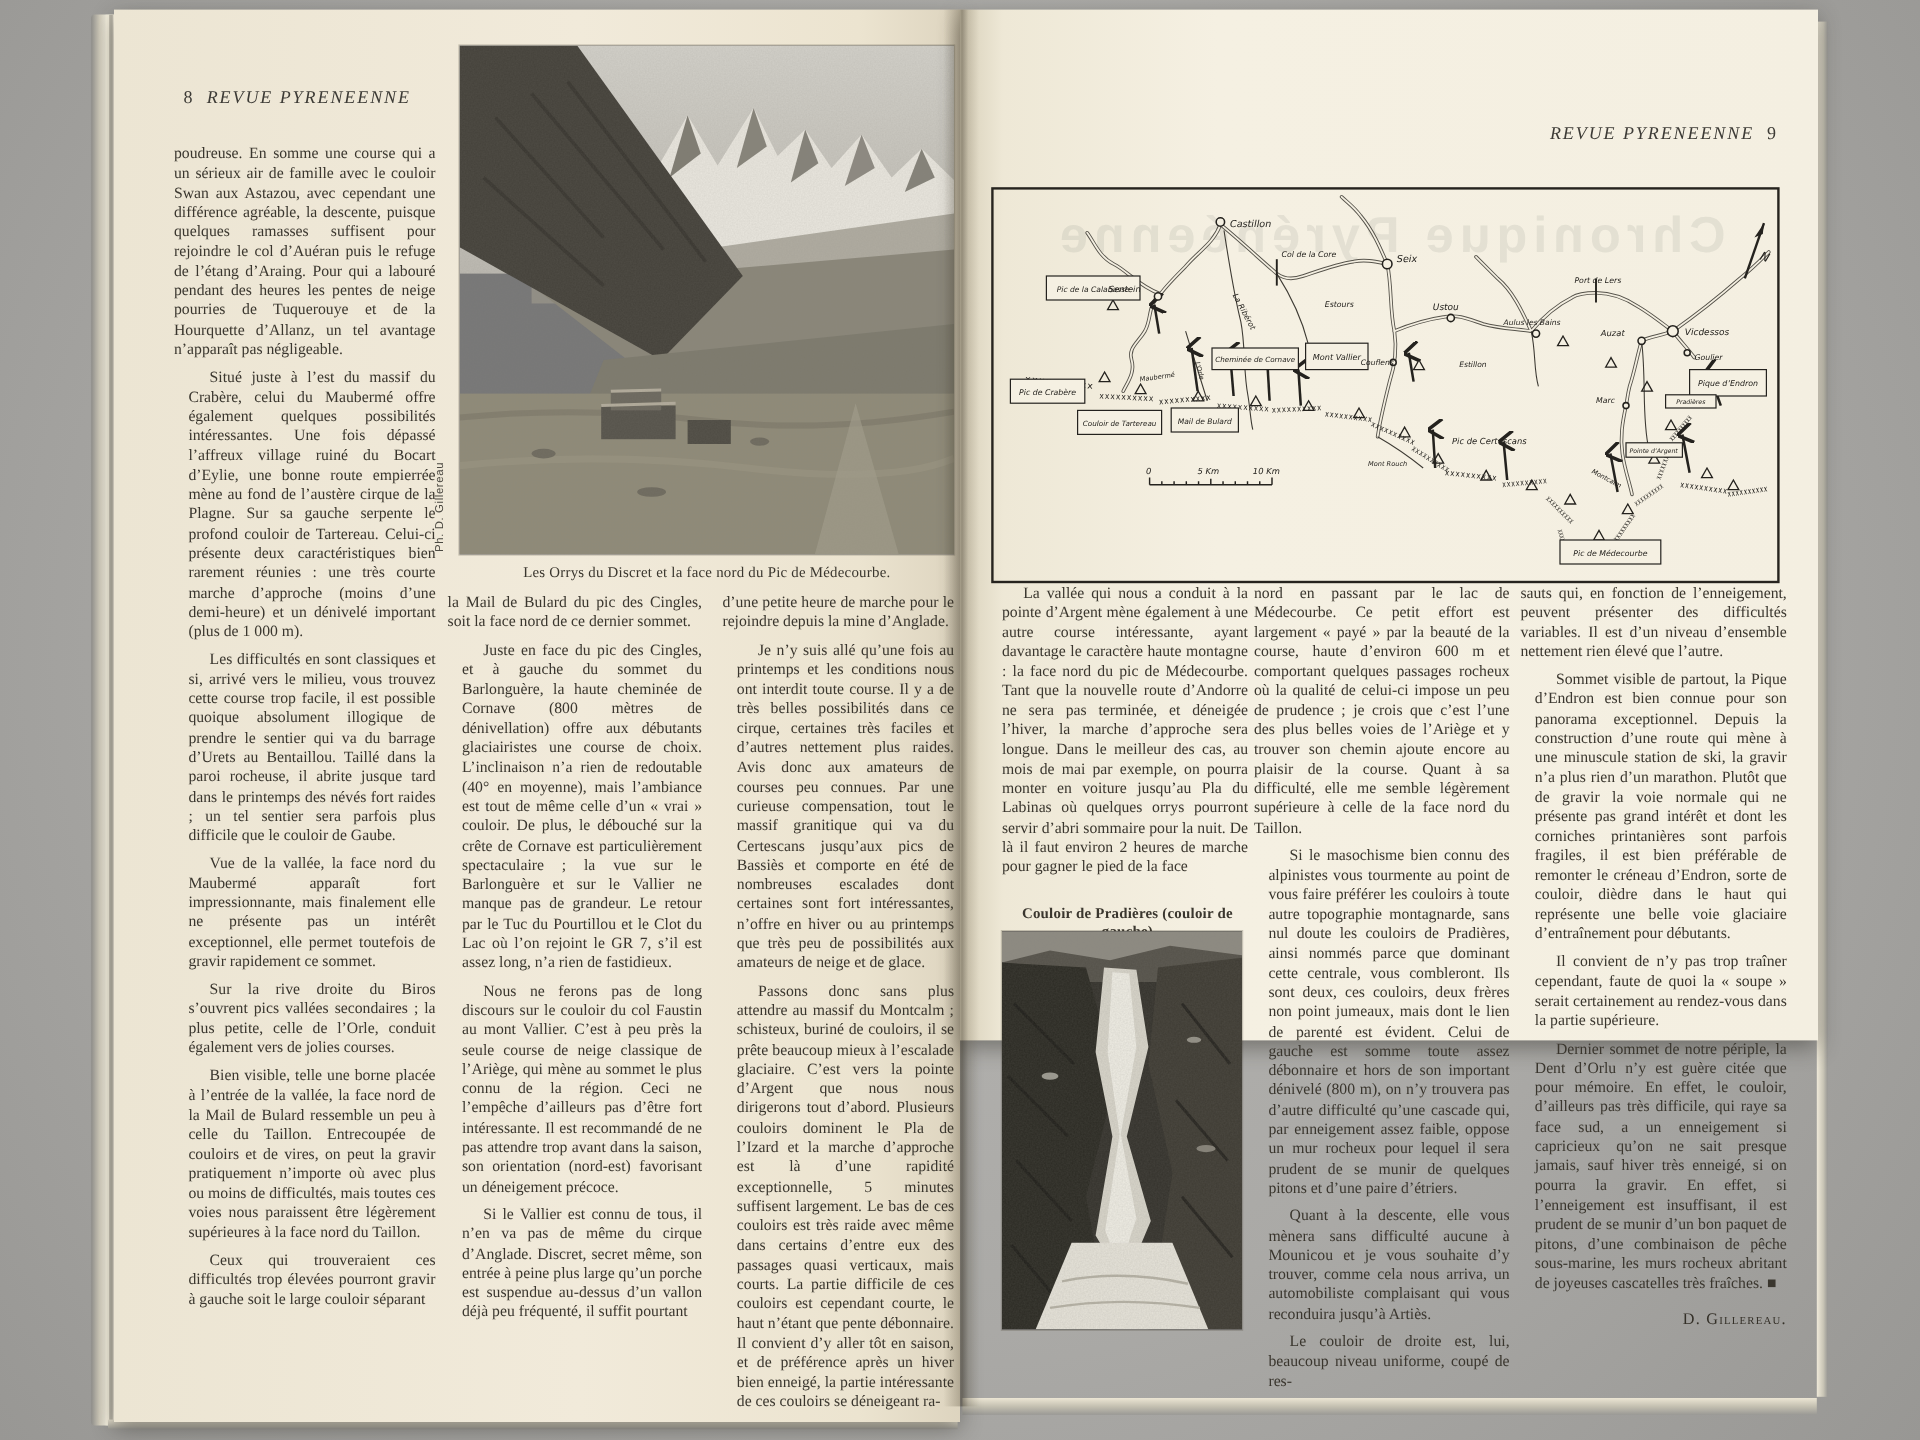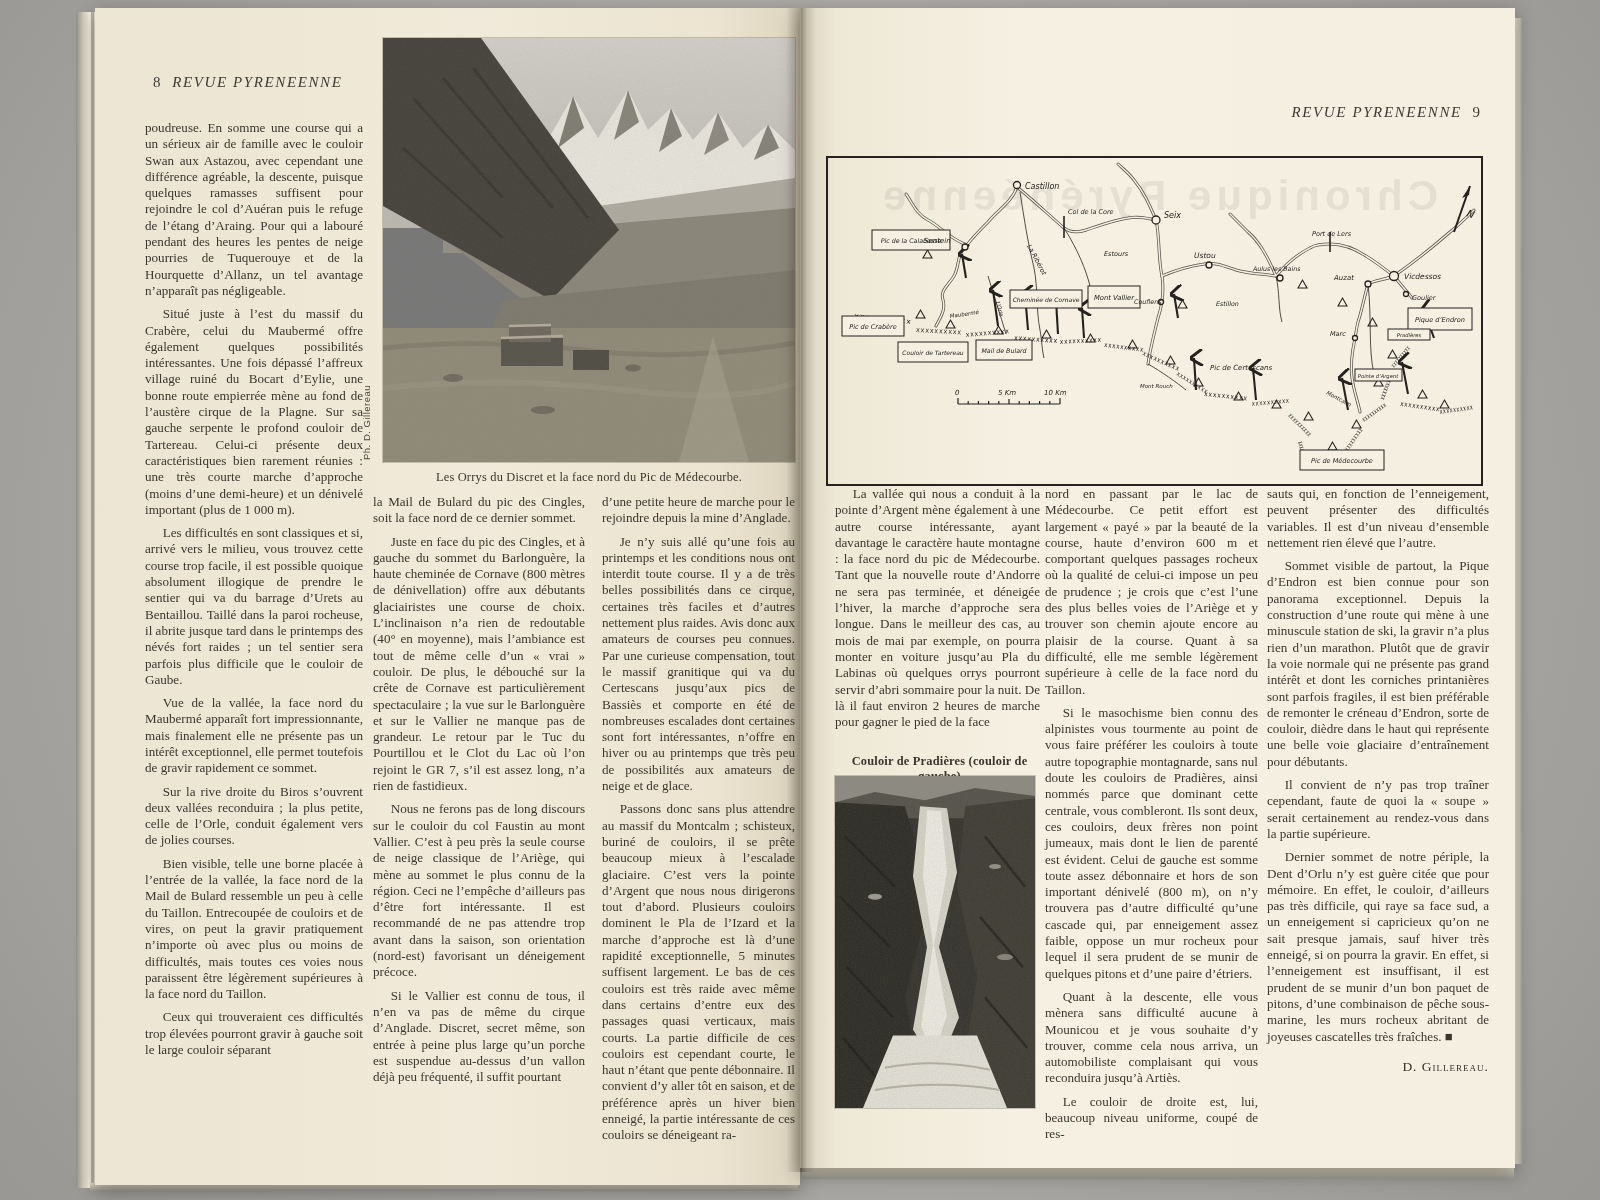--- a/index.html
+++ b/index.html
@@ -18,33 +18,33 @@
     background:linear-gradient(90deg,#efe9d9 0%,#c9c5b6 60%,#9a9995 100%);}
   .edge-bottom-left{left:90px;top:1183px;width:708px;height:8px;
     background:linear-gradient(180deg,#e8e2d0 0%,#b4b1a6 70%,#999894 100%);}
   .edge-bottom-right{left:802px;top:1165px;width:712px;height:14px;
     background:linear-gradient(180deg,#ece6d4 0%,#c4c0b1 50%,#9a9995 100%);}
 
   .page{position:absolute;top:8px;height:1177px;
     box-shadow:0 6px 18px rgba(40,38,30,.45);}
   .page-left{left:95px;width:705px;background:#f0e9d8;
     background:linear-gradient(90deg,#ece5d3 0%,#f1eadA 55%,#ece4d0 88%,#ddd4bf 100%);}
-  .page-right{left:800px;width:715px;height:1160px;background:#f4efe1;
+  .page-right{left:800px;width:715px;height:859px;background:#f4efe1;
     background:linear-gradient(90deg,#d8d0ba 0%,#eee8d6 5%,#f5f0e2 30%,#f4efe1 100%);}
   .gutter{position:absolute;left:786px;top:8px;width:30px;height:1164px;
     background:linear-gradient(90deg,rgba(60,50,30,0) 0%,rgba(70,60,40,.28) 45%,rgba(45,38,24,.4) 52%,rgba(70,60,40,.15) 70%,rgba(0,0,0,0) 100%);z-index:5;}
 
   .pheader{position:absolute;font-family:Liberation Serif, serif;
     font-size:15px;color:#3d3b36;letter-spacing:1px;white-space:nowrap;}
   .pheader .jname{font-style:italic;letter-spacing:1.6px;}
   .pheader .pnum{font-style:normal;margin:0 6px;}
 
   .col{position:absolute;color:#3a362e;font-size:13.1px;line-height:16.3px;}
   .par{margin:0;text-align:justify;text-indent:1.35em;}
-  .par + .par{margin-top:7px;}
+  .par + .par{margin-top:7px;margin-left:12px;}
   .cont{text-indent:0;}
   .signature{margin-top:14px;text-align:right;font-variant:small-caps;
     letter-spacing:1px;font-size:13.5px;color:#343028;}
 
   .caption{position:absolute;font-size:12.4px;color:#3a362e;text-align:center;letter-spacing:.2px;}
 
   .photo{position:absolute;overflow:hidden;background:#777;box-shadow:0 0 0 1px rgba(60,55,45,.25);}
   .photo svg{display:block;width:100%;height:100%;}
 
   .vcredit{position:absolute;writing-mode:vertical-rl;transform:rotate(180deg);
@@ -130,21 +130,21 @@
 
     <div class="vcredit" style="left:266px;top:356px;height:96px;">Ph. D. Gillereau</div>
 
     <div class="caption" style="left:288px;top:462px;width:412px;">Les Orrys du Discret et la face nord du Pic de Médecourbe.</div>
 
     <div class="col" style="left:50px;top:112px;width:218px;">
       <p class="par cont">poudreuse. En somme une course qui a un sérieux air de famille avec le couloir Swan aux Astazou, avec cependant une différence agréable, la descente, puisque quelques ramasses suffisent pour rejoindre le col d’Auéran puis le refuge de l’étang d’Araing. Pour qui a labouré pendant des heures les pentes de neige pourries de Tuquerouye et de la Hourquette d’Allanz, un tel avantage n’apparaît pas négligeable.</p>
       <p class="par">Situé juste à l’est du massif du Crabère, celui du Maubermé offre également quelques possibilités intéressantes. Une fois dépassé l’affreux village ruiné du Bocart d’Eylie, une bonne route empierrée mène au fond de l’austère cirque de la Plagne. Sur sa gauche serpente le profond couloir de Tartereau. Celui-ci présente deux caractéristiques bien rarement réunies : une très courte marche d’approche (moins d’une demi-heure) et un dénivelé important (plus de 1 000 m).</p>
       <p class="par">Les difficultés en sont classiques et si, arrivé vers le milieu, vous trouvez cette course trop facile, il est possible quoique absolument illogique de prendre le sentier qui va du barrage d’Urets au Bentaillou. Taillé dans la paroi rocheuse, il abrite jusque tard dans le printemps des névés fort raides ; un tel sentier sera parfois plus difficile que le couloir de Gaube.</p>
       <p class="par">Vue de la vallée, la face nord du Maubermé apparaît fort impressionnante, mais finalement elle ne présente pas un intérêt exceptionnel, elle permet toutefois de gravir rapidement ce sommet.</p>
-      <p class="par">Sur la rive droite du Biros s’ouvrent deux vallées reconduira ; la plus petite, celle de l’Orle, conduit également vers de jolies courses.</p>
+      <p class="par">Sur la rive droite du Biros s’ouvrent pics vallées secondaires ; la plus petite, celle de l’Orle, conduit également vers de jolies courses.</p>
       <p class="par">Bien visible, telle une borne placée à l’entrée de la vallée, la face nord de la Mail de Bulard ressemble un peu à celle du Taillon. Entrecoupée de couloirs et de vires, on peut la gravir pratiquement n’importe où avec plus ou moins de difficultés, mais toutes ces voies nous paraissent être légèrement supérieures à la face nord du Taillon.</p>
       <p class="par">Ceux qui trouveraient ces difficultés trop élevées pourront gravir à gauche soit le large couloir séparant</p>
     </div>
 
     <div class="col" style="left:278px;top:486px;width:212px;">
       <p class="par cont">la Mail de Bulard du pic des Cingles, soit la face nord de ce dernier sommet.</p>
       <p class="par">Juste en face du pic des Cingles, et à gauche du sommet du Barlonguère, la haute cheminée de Cornave (800 mètres de dénivellation) offre aux débutants glaciairistes une course de choix. L’inclinaison n’a rien de redoutable (40° en moyenne), mais l’ambiance est tout de même celle d’un « vrai » couloir. De plus, le débouché sur la crête de Cornave est particulièrement spectaculaire ; la vue sur le Barlonguère et sur le Vallier ne manque pas de grandeur. Le retour par le Tuc du Pourtillou et le Clot du Lac où l’on rejoint le GR 7, s’il est assez long, n’a rien de fastidieux.</p>
       <p class="par">Nous ne ferons pas de long discours sur le couloir du col Faustin au mont Vallier. C’est à peu près la seule course de neige classique de l’Ariège, qui mène au sommet le plus connu de la région. Ceci ne l’empêche d’ailleurs pas d’être fort intéressante. Il est recommandé de ne pas attendre trop avant dans la saison, son orientation (nord-est) favorisant un déneigement précoce.</p>
       <p class="par">Si le Vallier est connu de tous, il n’en va pas de même du cirque d’Anglade. Discret, secret même, son entrée à peine plus large qu’un porche est suspendue au-dessus d’un vallon déjà peu fréquenté, il suffit pourtant</p>
     </div>

